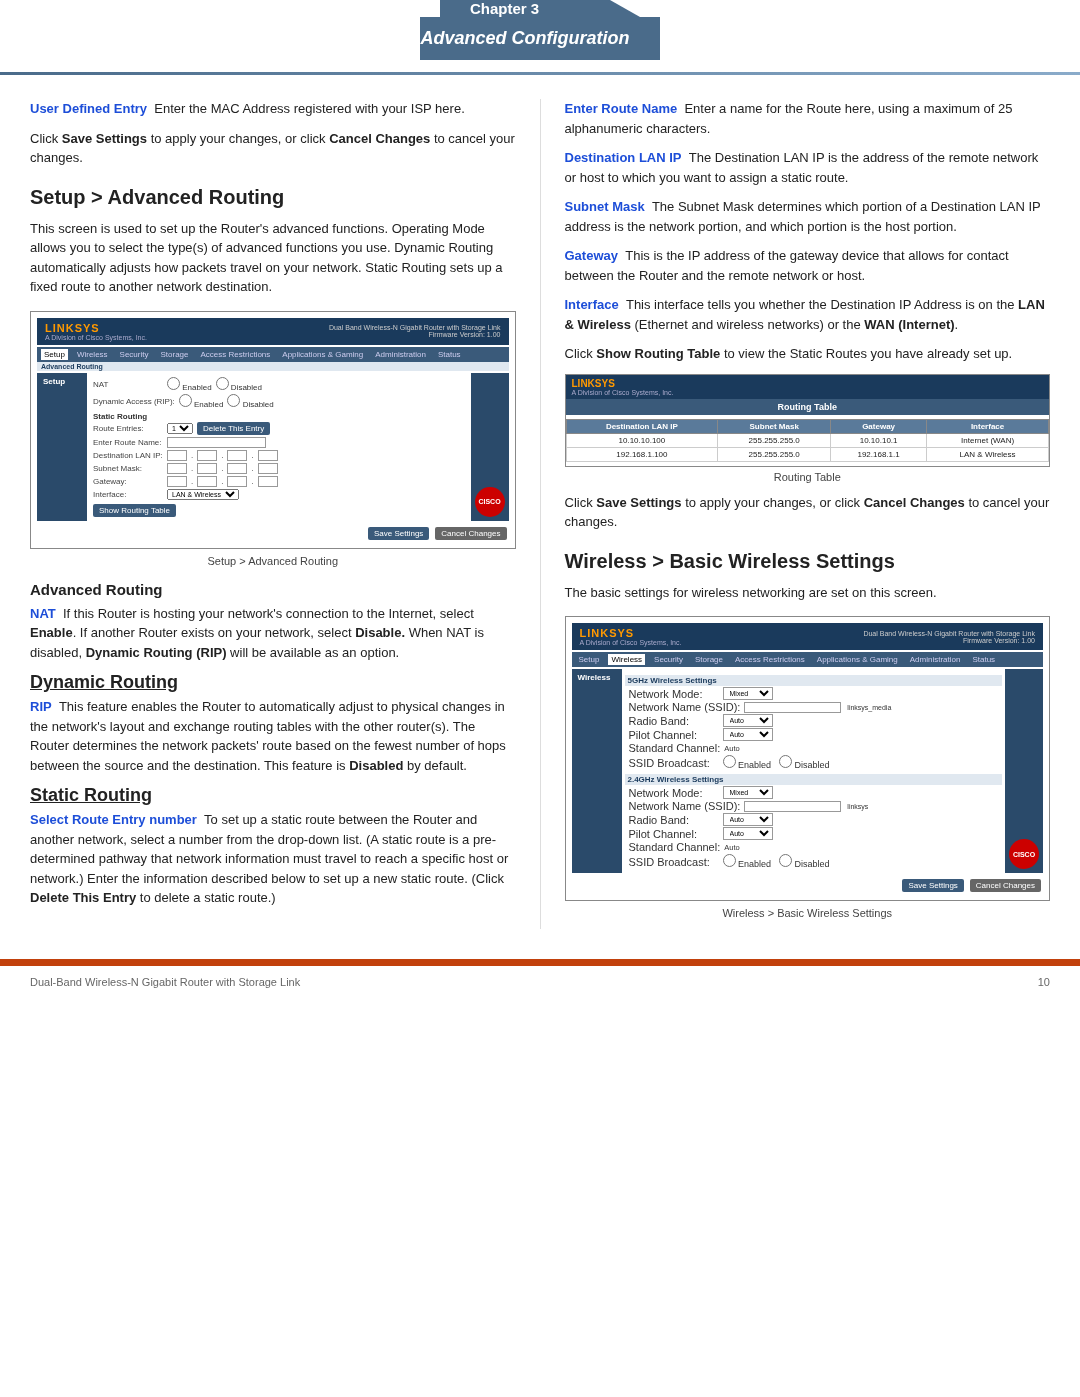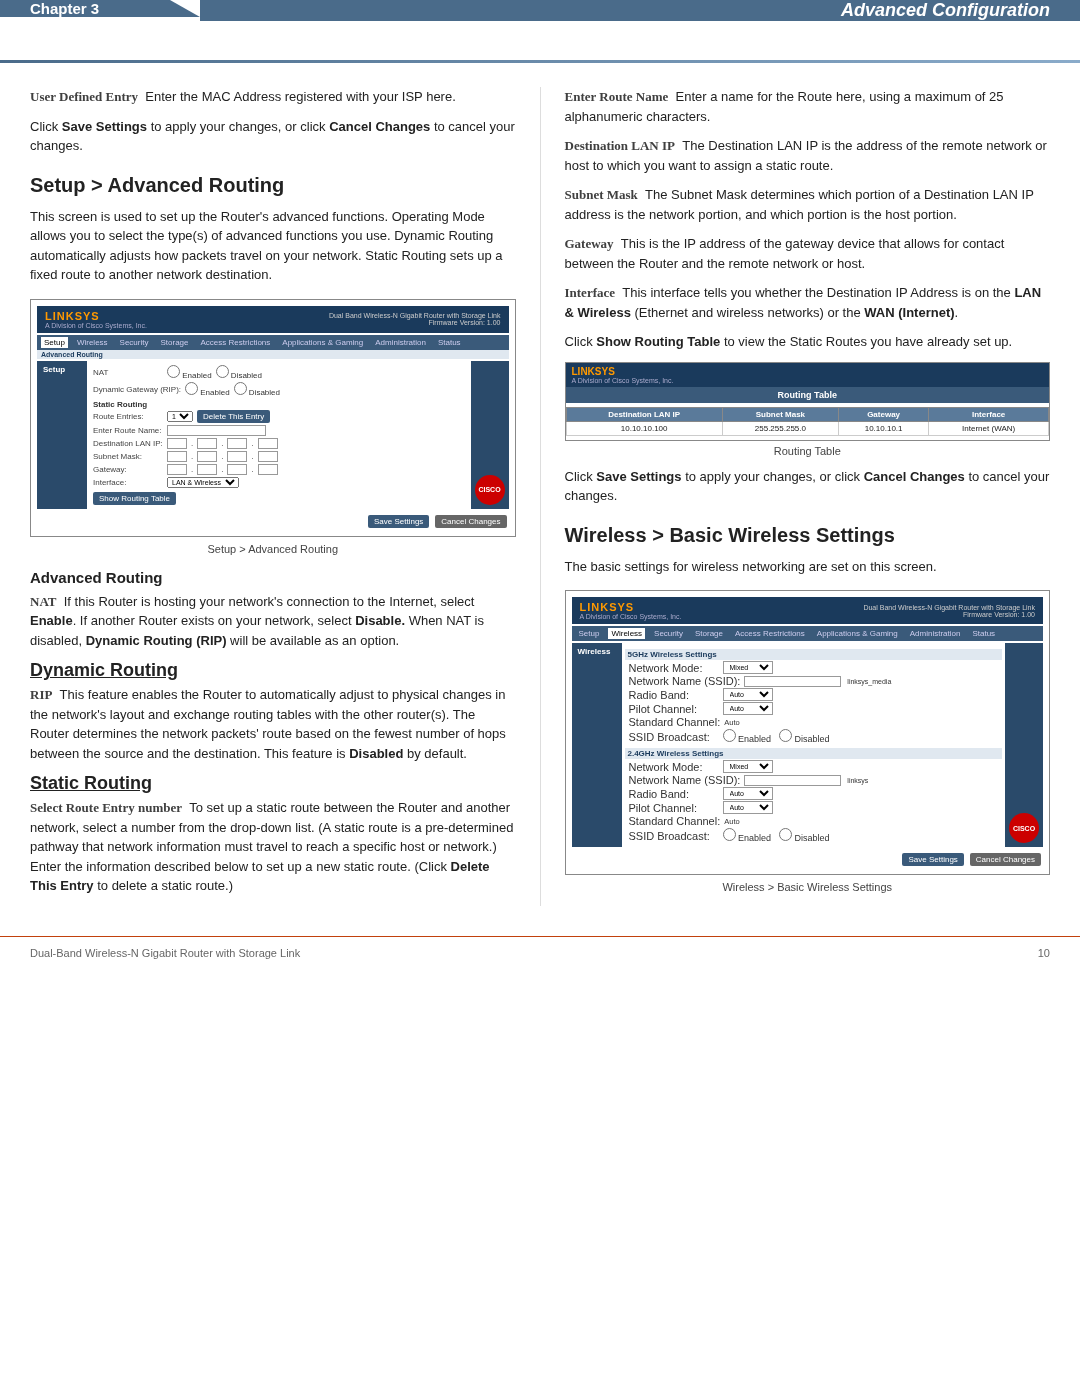--- a/index.html
+++ b/index.html
@@ -8,23 +8,24 @@
       font-size: 13px;
       background: #fff;
       width: 1080px;
       min-height: 1397px;
       color: #222;
     }
 
     
     .header {
       display: flex;
-      align-items: flex-start;
+      align-items: center;
       height: 60px;
-      margin-bottom: 0;
+      margin-bottom: 12px;
+      flex-direction: column;
     }
     .header-chapter {
       background: #4a6b8a;
       color: #fff;
       font-size: 15px;
       font-weight: bold;
       padding: 0 30px;
       display: flex;
       align-items: center;
       min-width: 200px;
@@ -56,21 +57,21 @@
       border-right: 1px solid #ddd;
     }
     .col-right {
       flex: 1;
       padding-left: 24px;
     }
 
     p { margin-bottom: 10px; line-height: 1.5; }
     b, strong { font-weight: bold; }
 
-    .blue-bold { color: #404040; font-weight: bold; font-family: Liberation Serif, serif; }
+    .blue-bold { color: #1d4ed8; font-weight: bold; }
 
     h2 {
       font-size: 20px;
       font-weight: bold;
       margin: 18px 0 10px 0;
       font-family: Arial, sans-serif;
     }
     h3 {
       font-size: 15px;
       font-weight: bold;
@@ -260,21 +261,21 @@
       background: #fff;
       min-width: 50px;
     }
 
     
     .page-footer {
       display: flex;
       justify-content: space-between;
       align-items: center;
       padding: 10px 30px;
-      border-top: 1px solid #c2410c;
+      border-top: 7px solid #c2410c;
       margin-top: 10px;
       font-size: 11px;
       color: #666;
     }
 
     
     .header-line {
       height: 3px;
       background: linear-gradient(to right, #4a6b8a, #8aabca);
       margin-bottom: 0;
@@ -337,21 +338,21 @@
         <div class="router-sidebar">
           <div>Setup</div>
         </div>
         <div class="router-main">
           <div class="router-row">
             <span class="router-label">NAT</span>
             <label><input type="radio" name="nat" style=""> <span>Enabled</span></label>
             <label><input type="radio" name="nat" style=""> <span>Disabled</span></label>
           </div>
           <div class="router-row">
-            <span class="router-label">Dynamic Gateway (RIP):</span>
+            <span class="router-label">Dynamic Access (RIP):</span>
             <label><input type="radio" name="drip" style=""> <span>Enabled</span></label>
             <label><input type="radio" name="drip" style=""> <span>Disabled</span></label>
           </div>
           <div style="font-size:8px;font-weight:bold;margin:3px 0 1px;">Static Routing</div>
           <div class="router-row">
             <span class="router-label">Route Entries:</span>
             <select style="font-size:7px;"><option>1</option></select>
             <button class="router-btn">Delete This Entry</button>
           </div>
           <div class="router-row">
@@ -478,20 +479,26 @@
             <th>Interface</th>
           </tr>
         </thead>
         <tbody>
           <tr>
             <td>10.10.10.100</td>
             <td>255.255.255.0</td>
             <td>10.10.10.1</td>
             <td>Internet (WAN)</td>
           </tr>
+          <tr>
+            <td>192.168.1.100</td>
+            <td>255.255.255.0</td>
+            <td>192.168.1.1</td>
+            <td>LAN &amp; Wireless</td>
+          </tr>
         </tbody>
       </table>
     </div>
     <div class="screenshot-caption">Routing Table</div>
 
     <p>
       Click <strong>Save Settings</strong> to apply your changes, or click <strong>Cancel Changes</strong> to cancel your changes.
     </p>
 
     <h2>Wireless &gt; Basic Wireless Settings</h2>

